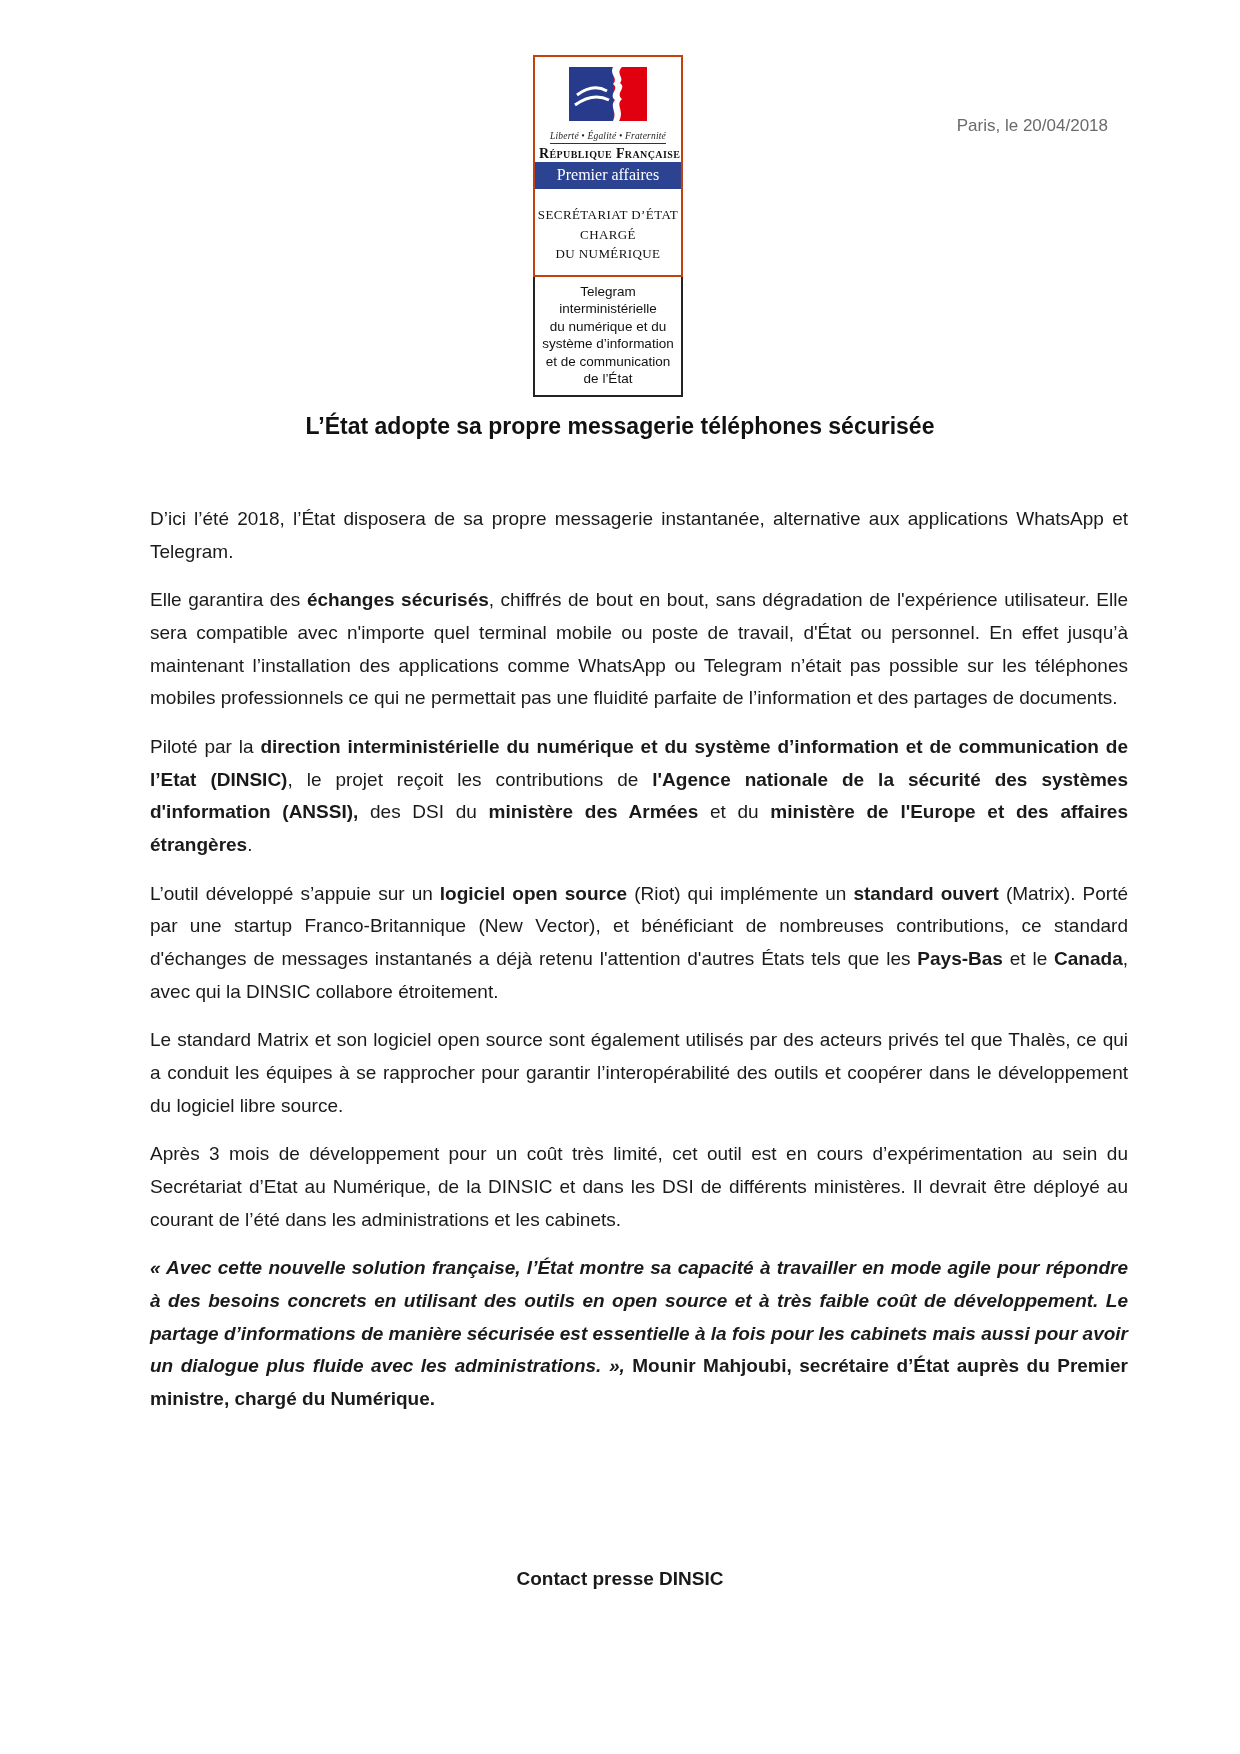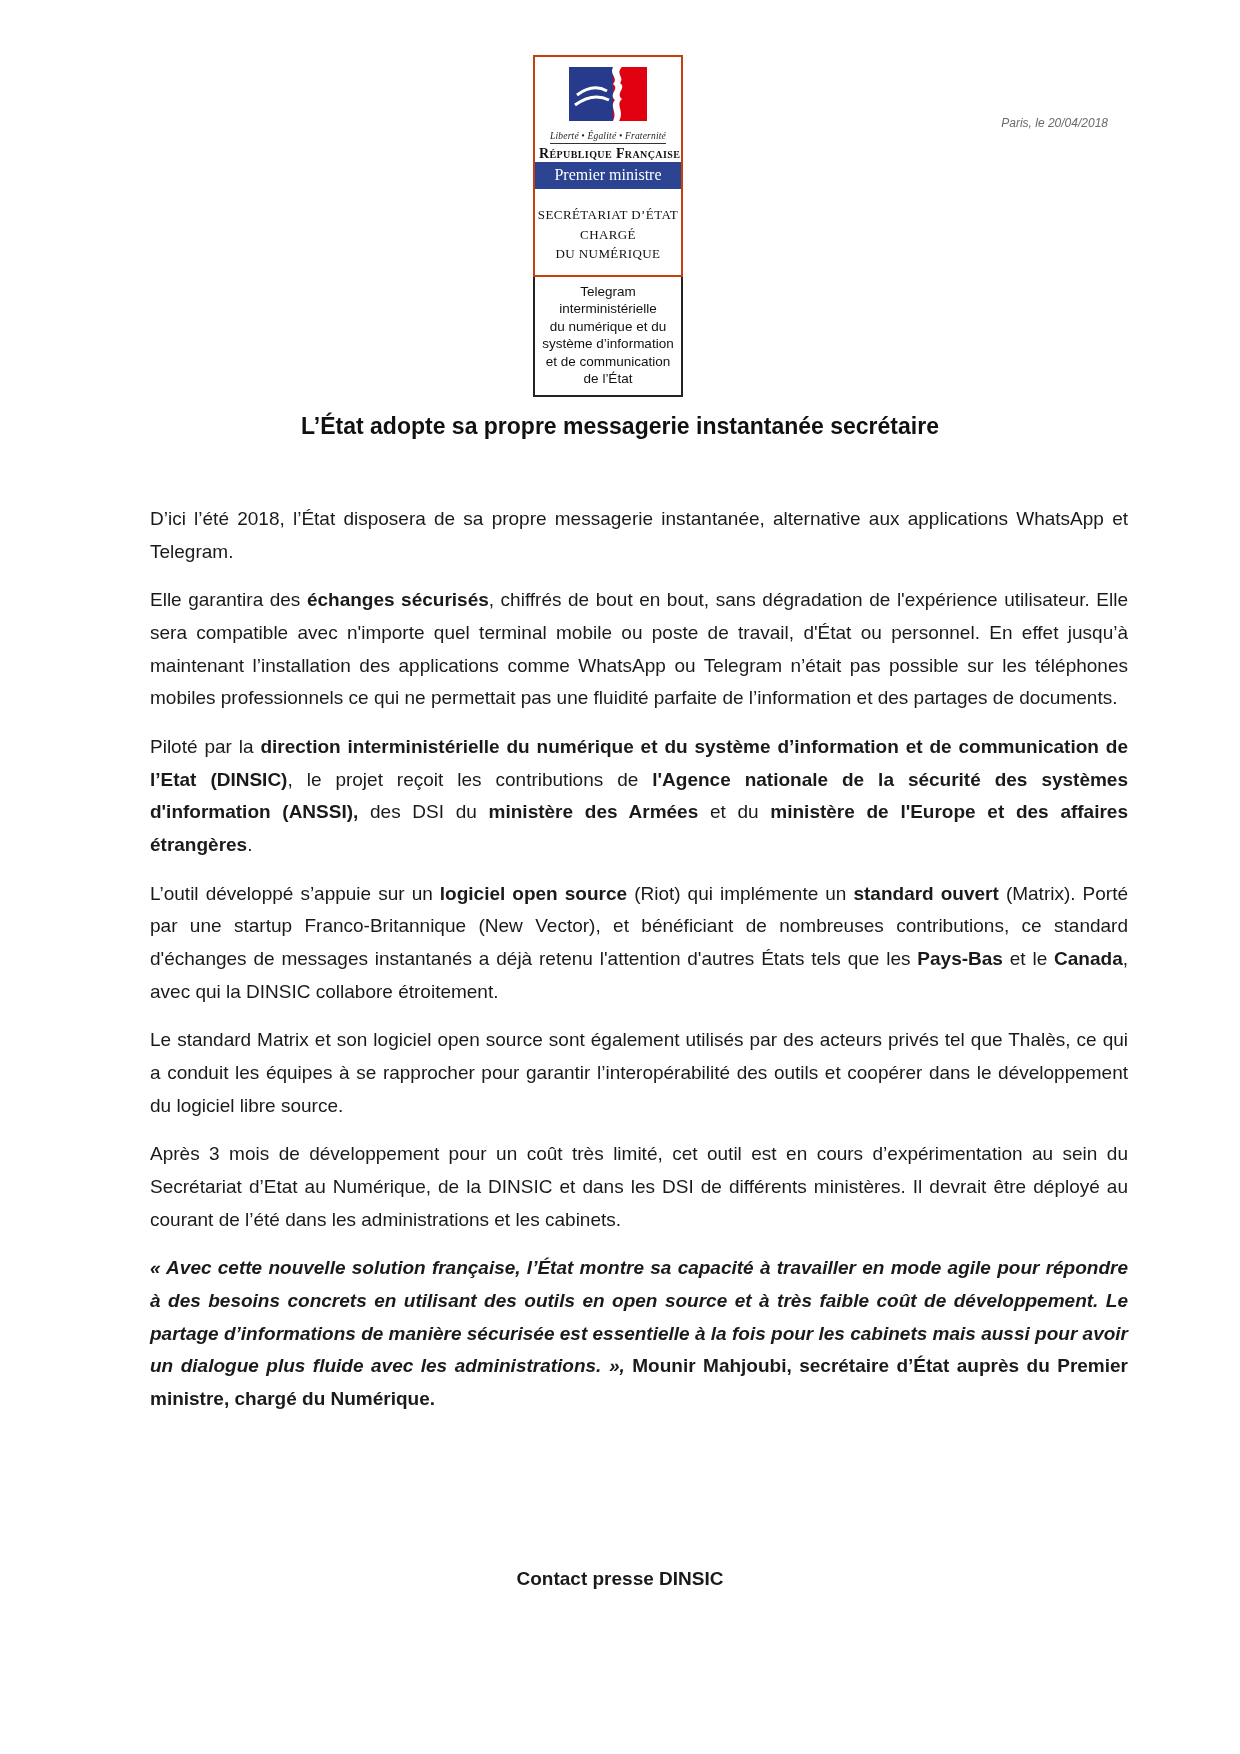--- a/index.html
+++ b/index.html
@@ -63,22 +63,21 @@
     line-height:1.3;
     text-align:center;
     padding:6px 1px 7px 1px;
     white-space:pre-line;
     color:#111;
   }
 
   .date-line{
     position:absolute;
     top:116px;right:132px;
-    font-style:italic;
-    font-size:12px;
+    font-size:17px;
     color:#6a6a6a;
   }
 
   
   .doc-title{
     position:absolute;
     top:398px;left:0;width:100%;
     text-align:center;
     font-weight:bold;
     font-size:23px;
@@ -120,36 +119,36 @@
         <svg class="flag-svg" viewBox="0 0 78 54" aria-hidden="true">
           <rect x="0" y="0" width="44" height="54" fill="#273a8c"></rect>
           <rect x="44" y="0" width="34" height="54" fill="#e1000f"></rect>
           <path d="M44 0 h9 c-7 7 3 10 -2 16 c7 5 -5 10 2 16 c-7 6 3 12 -3 22 h-6 c5 -9 -4 -14 2 -21 c-7 -6 5 -11 -2 -16 c6 -6 -4 -9 0 -17 z" fill="#ffffff"></path>
           <path d="M8 28 q16 -12 30 -4" stroke="#ffffff" stroke-width="3" fill="none"></path>
           <path d="M6 38 q18 -13 34 -5" stroke="#ffffff" stroke-width="3" fill="none"></path>
         </svg>
         <div><span class="motto">Liberté • Égalité • Fraternité</span></div>
         <div class="republic">République Française</div>
       </div>
-      <div class="pm-band">Premier ministre</div>
+      <div class="pm-band">Premier affaires</div>
       <div class="secretariat">SECRÉTARIAT D’ÉTAT
 CHARGÉ
 DU NUMÉRIQUE</div>
     </div>
     <div class="logo-box-bottom">Telegram
 interministérielle
 du numérique et du
 système d’information
 et de communication
 de l’État</div>
   </div>
 
   <div class="date-line">Paris, le 20/04/2018</div>
 
-  <h1 class="doc-title">L’État adopte sa propre messagerie instantanée secrétaire</h1>
+  <h1 class="doc-title">L’État adopte sa propre messagerie téléphones sécurisée</h1>
 
   <div class="content">
       <p><span>D’ici l’été 2018, l’État disposera de sa propre messagerie instantanée, alternative aux applications WhatsApp et Telegram.</span></p>
       <p><span>Elle garantira des </span><span class="s-bold">échanges sécurisés</span><span>, chiffrés de bout en bout, sans dégradation de l'expérience utilisateur. Elle sera compatible avec n'importe quel terminal mobile ou poste de travail, d'État ou personnel. En effet jusqu’à maintenant l’installation des applications comme WhatsApp ou Telegram n’était pas possible sur les téléphones mobiles professionnels ce qui ne permettait pas une fluidité parfaite de l’information et des partages de documents.</span></p>
       <p><span>Piloté par la </span><span class="s-bold">direction interministérielle du numérique et du système d’information et de communication de l’Etat (DINSIC)</span><span>, le projet reçoit les contributions de </span><span class="s-bold">l'Agence nationale de la sécurité des systèmes d'information (ANSSI),</span><span> des DSI du </span><span class="s-bold">ministère des Armées</span><span> et du </span><span class="s-bold">ministère de l'Europe et des affaires étrangères</span><span>.</span></p>
       <p><span>L’outil développé s’appuie sur un </span><span class="s-bold">logiciel open source</span><span> (Riot) qui implémente un </span><span class="s-bold">standard ouvert</span><span> (Matrix). Porté par une startup Franco-Britannique (New Vector), et bénéficiant de nombreuses contributions, ce standard d'échanges de messages instantanés a déjà retenu l'attention d'autres États tels que les </span><span class="s-bold">Pays-Bas</span><span> et le </span><span class="s-bold">Canada</span><span>, avec qui la DINSIC collabore étroitement.</span></p>
       <p><span>Le standard Matrix et son logiciel open source sont également utilisés par des acteurs privés tel que Thalès, ce qui a conduit les équipes à se rapprocher pour garantir l’interopérabilité des outils et coopérer dans le développement du logiciel libre source.</span></p>
       <p><span>Après 3 mois de développement pour un coût très limité, cet outil est en cours d’expérimentation au sein du Secrétariat d’Etat au Numérique, de la DINSIC et dans les DSI de différents ministères. Il devrait être déployé au courant de l’été dans les administrations et les cabinets.</span></p>
       <p><span class="s-bold s-italic"> « Avec cette nouvelle solution française, l’État montre sa capacité à travailler en mode agile pour répondre à des besoins concrets en utilisant des outils en open source et à très faible coût de développement. Le partage d’informations de manière sécurisée est essentielle à la fois pour les cabinets mais aussi pour avoir un dialogue plus fluide avec les administrations. »,</span><span>  </span><span class="s-bold">Mounir Mahjoubi, secrétaire d’État auprès du Premier ministre, chargé du Numérique.</span></p>
     </div>

